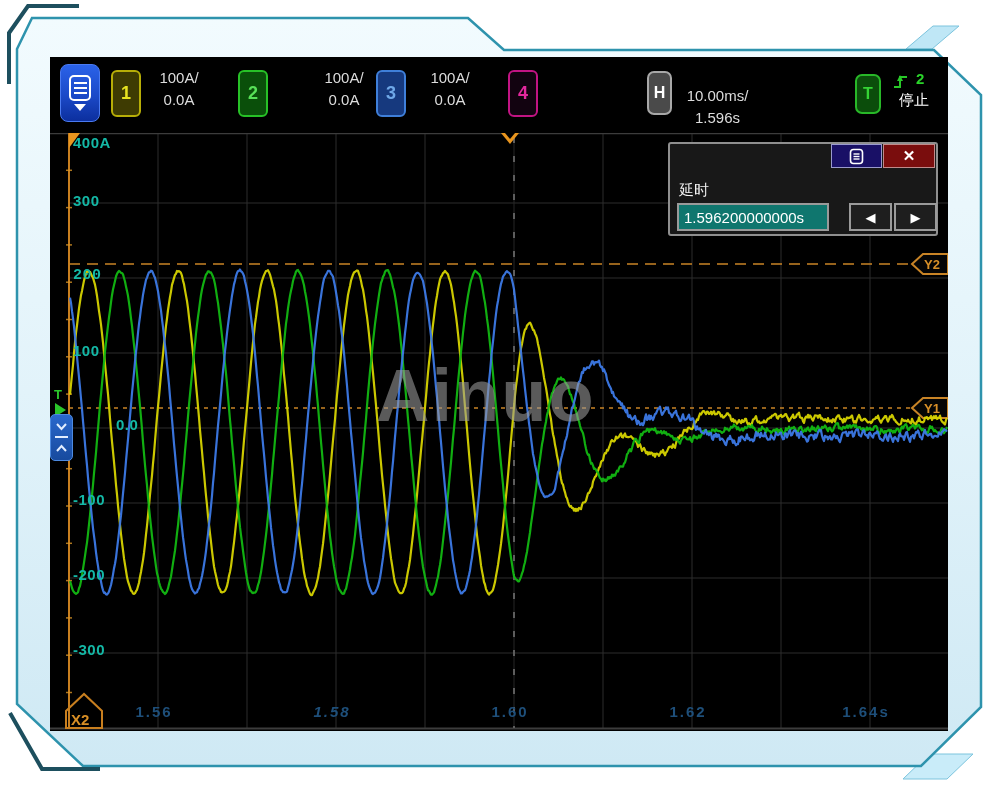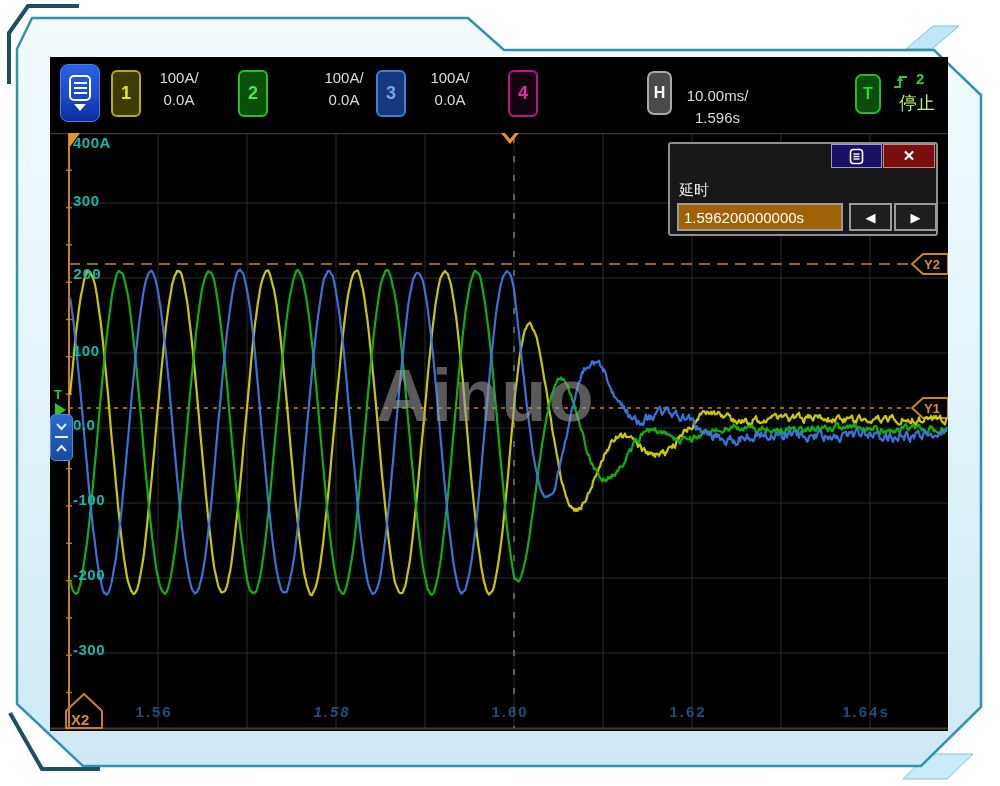--- a/index.html
+++ b/index.html
@@ -15,39 +15,39 @@
   .menu-btn { position:absolute; left:10px; top:7px; width:40px; height:58px; border:1px solid #4a7af0; border-radius:8px;
     background:linear-gradient(#2a62e8 0%, #1b49c8 55%, #0c2f9e 100%); display:flex; flex-direction:column; align-items:center; justify-content:center; gap:3px; cursor:pointer; }
   .menu-glyph { width:22px; height:26px; border:2px solid #fff; border-radius:5px; display:flex; flex-direction:column; justify-content:center; gap:3px; align-items:center; }
   .menu-glyph i { display:block; width:13px; height:2px; background:#fff; }
   .menu-caret { width:0; height:0; border-left:6px solid transparent; border-right:6px solid transparent; border-top:7px solid #fff; }
   .ch-btn { position:absolute; top:13px; width:30px; height:47px; border-radius:6px; border:2px solid; font-weight:bold; font-size:18px;
     display:flex; align-items:center; justify-content:center; cursor:pointer; background:#000; }
   .ch-vals { position:absolute; top:10px; width:70px; text-align:center; color:#dcdcdc; font-size:15px; line-height:22px; }
   .hv-btn { position:absolute; border-radius:7px; border:2px solid; font-weight:bold; display:flex; align-items:center; justify-content:center; cursor:pointer; }
   #trig-src { position:absolute; left:866px; top:13px; color:#2ad42a; font-size:15px; font-weight:bold; }
-  #run-state { position:absolute; left:849px; top:34px; color:#bef264; font-size:18px; }
+  #run-state { position:absolute; left:849px; top:34px; color:#ffffff; font-size:15px; }
   #trig-slope { position:absolute; left:842px; top:15px; }
 
   
   #plot { position:absolute; left:0; top:76px; width:898px; height:597px; background:#000; }
   #plot-svg { position:absolute; left:0; top:0; }
   .ylab { position:absolute; left:23px; color:#14b8a6; font-size:15px; font-weight:bold; letter-spacing:.5px; white-space:nowrap; }
   .xlab { position:absolute; top:570px; color:#1e4f7a; font-size:15px; font-weight:bold; letter-spacing:2px; transform:translateX(-50%); white-space:nowrap; }
   #watermark { position:absolute; left:326px; top:220px; font-size:74px; font-weight:bold; letter-spacing:2px; color:rgba(155,155,155,0.58); }
   #vpos-icon { position:absolute; left:0px; top:281px; width:23px; height:47px; border:1px solid #4d8ae0; border-radius:5px;
     background:linear-gradient(#2a68cc,#174a9e); cursor:pointer; }
 
   
   #dialog { position:absolute; left:618px; top:85px; width:270px; height:94px; background:#181818; border:2px solid #8f8f8f; border-radius:3px; z-index:5; }
   .dlg-btn { position:absolute; top:0px; height:24px; display:flex; align-items:center; justify-content:center; cursor:pointer; }
   #dlg-menu { left:161px; width:51px; background:#191066; border:1px solid #9a9ace; }
   #dlg-close { left:213px; width:52px; background:#7a0d0d; border:1px solid #c08a8a; color:#fff; font-size:15px; font-weight:bold; }
   #dlg-title { position:absolute; left:9px; top:37px; color:#f2f2f2; font-size:15px; }
-  #dlg-input { position:absolute; left:7px; top:59px; width:166px; height:28px; background:#a16207; border:2px solid #9a9a9a; color:#fff;
+  #dlg-input { position:absolute; left:7px; top:59px; width:152px; height:28px; background:#0f766e; border:2px solid #9a9a9a; color:#fff;
     font-size:15px; font-family:"Liberation Sans", sans-serif; padding-left:5px; }
   .step-btn { position:absolute; top:59px; width:43px; height:28px; background:#1e1e1e; border:2px solid #9a9a9a; color:#fff; font-size:13px;
     display:flex; align-items:center; justify-content:center; cursor:pointer; }
   #dlg-prev { left:179px; } #dlg-next { left:224px; }
 </style>
 </head>
 <body>
 
 <div id="stage">
 
@@ -166,21 +166,21 @@
           <polyline points="20,261.6 21,251.5 22,241.7 23,232.0 24,220.2 25,209.6 26,199.9 27,192.3 28,183.9 29,175.4 30,168.9 31,162.2 32,157.9 33,152.6 34,147.6 35,143.9 36,141.2 37,138.3 38,138.6 39,138.9 40,138.8 41,140.9 42,143.2 43,144.6 44,148.2 45,151.6 46,156.9 47,162.8 48,170.1 49,177.8 50,184.4 51,191.6 52,200.6 53,209.6 54,219.9 55,231.1 56,240.9 57,251.3 58,261.0 59,272.9 60,285.3 61,297.5 62,308.7 63,318.5 64,328.8 65,339.8 66,351.8 67,361.4 68,372.7 69,381.8 70,391.7 71,401.0 72,409.7 73,417.2 74,425.4 75,431.6 76,437.8 77,444.1 78,448.4 79,451.4 80,454.4 81,457.6 82,458.4 83,460.6 84,461.0 85,460.2 86,458.2 87,456.8 88,453.3 89,449.7 90,443.8 91,439.0 92,432.9 93,427.1 94,420.0 95,411.4 96,401.3 97,392.8 98,382.6 99,372.4 100,361.6 101,352.0 102,342.4 103,330.6 104,320.4 105,308.0 106,295.8 107,284.1 108,273.5 109,263.5 110,252.3 111,241.0 112,231.1 113,221.3 114,210.5 115,202.1 116,192.8 117,185.5 118,177.0 119,170.5 120,164.0 121,158.6 122,151.8 123,148.6 124,145.1 125,141.9 126,140.7 127,138.0 128,138.6 129,138.0 130,138.8 131,140.0 132,142.9 133,147.6 134,151.2 135,157.1 136,162.6 137,168.0 138,175.2 139,184.2 140,192.3 141,200.7 142,210.3 143,219.9 144,230.1 145,239.6 146,251.5 147,262.1 148,273.5 149,284.7 150,297.1 151,307.6 152,318.5 153,329.8 154,340.0 155,351.8 156,362.6 157,371.9 158,383.0 159,391.6 160,400.3 161,408.8 162,417.8 163,425.8 164,433.4 165,438.4 166,442.8 167,447.3 168,452.0 169,455.0 170,456.4 171,459.0 172,459.4 173,459.0 174,458.7 175,457.8 176,455.7 177,453.0 178,448.4 179,442.8 180,438.9 181,433.3 182,425.3 183,417.0 184,409.3 185,400.3 186,390.7 187,382.8 188,373.0 189,363.1 190,352.7 191,342.0 192,331.3 193,319.1 194,307.1 195,296.4 196,285.5 197,275.0 198,263.5 199,252.9 200,241.1 201,230.0 202,219.5 203,209.4 204,200.4 205,190.9 206,184.2 207,176.3 208,168.9 209,163.6 210,156.6 211,151.7 212,147.9 213,144.9 214,142.1 215,140.0 216,138.1 217,137.8 218,137.2 219,139.2 220,141.6 221,145.3 222,149.3 223,153.3 224,156.6 225,162.2 226,167.6 227,175.0 228,184.0 229,191.1 230,199.9 231,209.6 232,218.4 233,229.8 234,241.3 235,250.7 236,260.8 237,272.1 238,283.4 239,296.0 240,307.4 241,319.2 242,329.6 243,341.0 244,352.6 245,364.1 246,373.1 247,382.6 248,392.0 249,401.3 250,409.8 251,417.0 252,425.4 253,432.1 254,439.3 255,444.3 256,447.6 257,452.9 258,455.4 259,458.4 260,460.8 261,462.2 262,462.2 263,459.7 264,457.6 265,455.7 266,453.0 267,448.7 268,444.9 269,438.5 270,433.5 271,425.5 272,418.1 273,410.9 274,401.6 275,391.6 276,381.8 277,373.2 278,362.6 279,352.6 280,341.5 281,329.8 282,318.4 283,307.4 284,296.9 285,286.3 286,273.9 287,261.9 288,252.3 289,241.8 290,231.6 291,220.6 292,210.5 293,201.6 294,192.4 295,184.5 296,176.4 297,169.4 298,162.0 299,157.2 300,152.9 301,147.7 302,144.7 303,141.7 304,139.5 305,138.8 306,138.1 307,137.4 308,137.8 309,140.9 310,143.7 311,147.9 312,153.1 313,156.5 314,162.6 315,169.3 316,177.3 317,183.6 318,192.1 319,201.1 320,211.3 321,220.4 322,230.7 323,239.8 324,250.8 325,261.6 326,272.1 327,283.6 328,295.1 329,307.3 330,319.7 331,330.3 332,341.9 333,351.5 334,361.1 335,371.8 336,381.2 337,391.4 338,400.8 339,409.7 340,417.6 341,425.4 342,431.5 343,438.1 344,444.4 345,449.7 346,452.1 347,454.4 348,456.9 349,458.9 350,460.1 351,460.2 352,460.2 353,458.8 354,455.8 355,453.6 356,450.0 357,443.7 358,438.3 359,433.2 360,426.9 361,418.4 362,409.9 363,401.3 364,391.3 365,381.7 366,372.7 367,361.9 368,351.0 369,339.8 370,328.7 371,317.3 372,307.7 373,296.7 374,286.3 375,274.3 376,263.7 377,251.7 378,239.8 379,229.9 380,221.0 381,210.1 382,200.1 383,191.7 384,183.6 385,175.0 386,168.1 387,162.7 388,156.1 389,151.2 390,146.4 391,143.9 392,142.3 393,140.1 394,139.3 395,137.8 396,139.2 397,140.2 398,141.5 399,145.1 400,148.0 401,151.7 402,157.2 403,163.6 404,169.2 405,176.6 406,183.2 407,191.3 408,200.7 409,210.4 410,220.2 411,229.5 412,239.0 413,249.4 414,261.6 415,273.9 416,284.7 417,295.9 418,308.1 419,320.1 420,331.6 421,342.5 422,353.2 423,362.7 424,371.8 425,382.0 426,392.3 427,402.0 428,410.3 429,417.3 430,424.0 431,432.4 432,438.1 433,443.1 434,449.0 435,451.5 436,456.1 437,458.3 438,460.4 439,461.6 440,460.1 441,459.6 442,458.4 443,456.8 444,453.1 445,449.1 446,443.1 447,437.7 448,432.0 449,425.0 450,418.1 451,410.9 452,402.3 453,393.7 454,383.2 455,373.6 456,363.1 457,353.4 458,342.7 459,330.9 460,318.6 461,307.4 462,296.2 463,285.7 464,273.6 465,262.6 466,253.1 467,246.0 468,236.8 469,228.6 470,221.5 471,215.3 472,210.9 473,205.2 474,200.3 475,196.5 476,195.9 477,192.5 478,191.4 479,190.3 480,189.6 481,191.5 482,194.1 483,196.9 484,197.3 485,200.4 486,202.4 487,205.4 488,211.0 489,215.3 490,220.9 491,226.5 492,232.2 493,238.0 494,244.7 495,249.8 496,254.6 497,261.0 498,268.2 499,275.5 500,281.6 501,286.3 502,294.8 503,301.2 504,305.2 505,311.8 506,316.5 507,322.8 508,327.3 509,333.9 510,339.8 511,345.7 512,350.2 513,351.7 514,356.1 515,359.3 516,363.6 517,365.3 518,369.0 519,372.0 520,373.7 521,373.0 522,374.9 523,375.0 524,377.7 525,375.8 526,378.0 527,375.9 528,377.6 529,374.9 530,375.4 531,376.2 532,371.9 533,369.6 534,369.4 535,369.1 536,367.6 537,363.9 538,360.3 539,359.9 540,358.0 541,355.5 542,354.2 543,348.6 544,346.1 545,343.9 546,343.1 547,340.3 548,338.0 549,334.6 550,333.7 551,329.2 552,327.7 553,327.4 554,322.2 555,320.0 556,320.3 557,317.0 558,317.5 559,314.4 560,312.0 561,308.3 562,307.0 563,308.2 564,308.6 565,307.3 566,303.6 567,305.4 568,304.6 569,303.6 570,301.7 571,300.4 572,304.1 573,304.5 574,302.0 575,300.5 576,303.8 577,303.9 578,304.1 579,304.1 580,303.7 581,303.2 582,304.4 583,305.9 584,305.7 585,307.1 586,308.2 587,310.2 588,313.9 589,312.4 590,311.2 591,314.2 592,318.0 593,316.4 594,314.9 595,317.1 596,320.2 597,318.8 598,321.5 599,319.3 600,321.0 601,319.5 602,320.0 603,322.4 604,320.7 605,323.8 606,320.9 607,320.6 608,321.2 609,322.8 610,320.8 611,318.5 612,319.5 613,317.0 614,320.2 615,322.3 616,319.5 617,318.4 618,316.1 619,314.1 620,313.7 621,313.5 622,314.9 623,311.4 624,313.7 625,314.9 626,310.1 627,306.9 628,304.3 629,305.7 630,302.3 631,302.3 632,303.0 633,299.9 634,296.9 635,297.6 636,296.8 637,298.8 638,295.0 639,294.6 640,295.5 641,295.9 642,296.2 643,294.6 644,289.9 645,289.9 646,288.9 647,286.4 648,286.9 649,283.3 650,280.5 651,281.5 652,279.7 653,278.1 654,278.2 655,279.6 656,281.1 657,278.7 658,278.9 659,280.9 660,280.5 661,278.7 662,281.3 663,279.3 664,278.2 665,281.4 666,281.2 667,280.9 668,278.9 669,279.0 670,280.6 671,283.5 672,282.2 673,284.6 674,284.4 675,283.1 676,282.2 677,280.4 678,280.3 679,282.4 680,282.3 681,286.6 682,288.1 683,285.9 684,288.8 685,287.3 686,289.0 687,290.6 688,289.1 689,287.1 690,288.8 691,290.1 692,287.1 693,289.1 694,288.6 695,285.8 696,285.9 697,289.5 698,291.4 699,290.2 700,291.1 701,292.4 702,290.3 703,286.6 704,286.2 705,284.8 706,283.1 707,287.5 708,289.3 709,288.3 710,290.2 711,290.0 712,289.3 713,289.4 714,287.4 715,289.3 716,289.2 717,287.1 718,285.7 719,285.6 720,284.3 721,284.8 722,282.6 723,282.7 724,281.7 725,280.8 726,281.4 727,284.9 728,285.7 729,283.1 730,282.9 731,281.9 732,284.0 733,283.5 734,282.8 735,281.3 736,281.0 737,283.6 738,285.2 739,288.2 740,286.7 741,285.0 742,283.7 743,281.6 744,285.1 745,284.7 746,283.9 747,281.4 748,281.0 749,279.7 750,284.3 751,284.8 752,284.9 753,288.1 754,289.9 755,285.3 756,283.7 757,284.5 758,281.9 759,284.6 760,282.5 761,283.9 762,286.2 763,287.6 764,285.0 765,282.4 766,282.5 767,282.6 768,284.7 769,282.5 770,282.1 771,285.6 772,285.2 773,286.6 774,287.3 775,286.1 776,287.1 777,288.8 778,285.0 779,288.5 780,288.3 781,287.3 782,289.3 783,286.2 784,286.9 785,288.8 786,285.1 787,283.7 788,282.4 789,282.3 790,286.0 791,285.8 792,287.2 793,289.6 794,285.7 795,288.6 796,286.5 797,284.4 798,285.3 799,284.6 800,284.9 801,283.6 802,282.5 803,287.1 804,289.6 805,288.1 806,289.7 807,286.5 808,283.9 809,282.0 810,284.1 811,287.0 812,287.7 813,286.9 814,285.8 815,285.8 816,287.0 817,288.4 818,289.4 819,289.1 820,288.7 821,290.1 822,289.0 823,286.8 824,286.3 825,286.0 826,284.1 827,285.0 828,282.6 829,285.9 830,287.9 831,289.7 832,287.5 833,285.9 834,284.8 835,283.2 836,283.0 837,286.5 838,288.6 839,286.1 840,283.5 841,284.1 842,281.9 843,283.6 844,286.6 845,287.1 846,288.9 847,289.7 848,290.9 849,291.6 850,291.5 851,290.7 852,285.9 853,287.2 854,288.0 855,287.3 856,288.0 857,288.5 858,286.7 859,288.6 860,289.7 861,290.5 862,285.8 863,288.4 864,289.8 865,290.5 866,291.7 867,288.6 868,288.2 869,284.4 870,288.1 871,288.9 872,289.1 873,289.3 874,288.5 875,284.6 876,284.5 877,284.1 878,286.2 879,285.2 880,284.5 881,283.0 882,286.9 883,284.9 884,283.1 885,285.2 886,282.9 887,286.0 888,285.3 889,284.8 890,282.6 891,286.7 892,288.6 893,289.4 894,290.4 895,291.5 896,287.0 897,285.1" fill="none" stroke="#d6d300" stroke-width="2.2" stroke-linejoin="round" opacity="0.95"></polyline>
           <polyline points="20,448.2 21,451.2 22,455.0 23,457.7 24,459.1 25,460.2 26,460.9 27,460.2 28,459.3 29,455.2 30,453.0 31,448.1 32,442.2 33,436.0 34,429.6 35,422.9 36,415.9 37,409.6 38,400.9 39,391.3 40,382.2 41,371.4 42,362.2 43,351.9 44,340.3 45,330.1 46,319.6 47,307.4 48,295.9 49,284.1 50,271.6 51,261.6 52,250.6 53,240.1 54,229.6 55,218.6 56,209.8 57,201.2 58,192.6 59,184.5 60,177.4 61,169.3 62,162.2 63,156.5 64,152.3 65,147.9 66,143.5 67,140.8 68,139.2 69,138.0 70,138.6 71,139.9 72,140.0 73,141.4 74,145.0 75,148.5 76,153.6 77,157.9 78,162.8 79,169.7 80,176.8 81,185.4 82,192.9 83,202.6 84,211.7 85,220.6 86,230.8 87,241.2 88,252.1 89,262.9 90,273.2 91,284.7 92,296.1 93,308.8 94,320.6 95,332.0 96,342.6 97,352.2 98,364.1 99,374.5 100,384.2 101,393.3 102,403.1 103,410.8 104,418.9 105,425.9 106,433.6 107,440.1 108,443.9 109,449.2 110,452.6 111,455.7 112,456.9 113,458.9 114,459.8 115,461.0 116,459.9 117,458.1 118,455.4 119,451.0 120,447.3 121,443.4 122,436.9 123,430.2 124,423.9 125,417.5 126,409.3 127,400.4 128,392.3 129,382.1 130,373.2 131,361.6 132,351.8 133,341.5 134,330.8 135,318.1 136,307.4 137,296.2 138,283.6 139,271.8 140,261.3 141,251.0 142,240.9 143,230.5 144,220.3 145,210.6 146,200.5 147,191.9 148,183.9 149,176.9 150,169.2 151,162.0 152,156.5 153,152.0 154,148.4 155,144.7 156,141.6 157,140.5 158,138.3 159,138.4 160,139.7 161,139.4 162,141.5 163,143.8 164,146.7 165,151.3 166,157.1 167,164.1 168,169.9 169,177.9 170,186.0 171,194.0 172,203.0 173,211.5 174,222.0 175,230.8 176,240.3 177,251.0 178,263.2 179,275.3 180,287.1 181,297.2 182,309.3 183,319.9 184,330.8 185,342.7 186,353.9 187,363.1 188,373.9 189,384.6 190,394.2 191,402.1 192,409.5 193,417.7 194,425.2 195,432.5 196,439.5 197,445.5 198,450.6 199,454.1 200,457.6 201,458.1 202,459.5 203,460.2 204,459.5 205,459.6 206,458.7 207,456.3 208,452.0 209,449.1 210,444.3 211,439.3 212,432.6 213,425.4 214,418.4 215,410.2 216,402.0 217,393.1 218,382.8 219,373.7 220,363.5 221,351.9 222,341.7 223,329.0 224,318.5 225,306.8 226,295.6 227,284.8 228,274.0 229,263.3 230,251.1 231,240.1 232,229.8 233,220.7 234,210.8 235,200.5 236,190.6 237,183.8 238,175.3 239,168.9 240,162.6 241,157.7 242,153.4 243,148.0 244,144.5 245,141.9 246,138.7 247,137.3 248,136.9 249,138.9 250,140.2 251,142.2 252,144.9 253,148.4 254,152.3 255,158.5 256,163.5 257,169.8 258,176.7 259,184.0 260,191.9 261,201.3 262,210.6 263,219.5 264,230.8 265,240.6 266,250.7 267,262.5 268,272.8 269,285.5 270,297.0 271,308.9 272,319.7 273,331.3 274,342.2 275,352.8 276,363.6 277,374.3 278,383.6 279,393.7 280,403.3 281,410.8 282,419.6 283,426.7 284,433.4 285,438.6 286,444.7 287,449.5 288,452.2 289,456.0 290,457.4 291,458.9 292,460.4 293,461.0 294,460.6 295,457.4 296,455.9 297,451.3 298,446.6 299,441.8 300,436.5 301,429.7 302,424.6 303,417.1 304,410.2 305,402.1 306,392.2 307,382.4 308,371.4 309,360.6 310,349.5 311,340.2 312,330.2 313,319.6 314,307.3 315,296.3 316,285.7 317,273.0 318,260.7 319,249.6 320,238.6 321,229.6 322,218.9 323,208.8 324,200.1 325,190.8 326,183.5 327,175.9 328,168.8 329,161.8 330,155.7 331,150.0 332,147.4 333,143.7 334,142.2 335,138.8 336,137.5 337,137.2 338,137.0 339,139.5 340,141.5 341,145.3 342,149.6 343,154.2 344,157.5 345,162.9 346,168.8 347,176.1 348,183.7 349,191.5 350,200.4 351,210.7 352,219.7 353,230.5 354,241.7 355,251.3 356,262.3 357,274.1 358,285.8 359,296.5 360,307.6 361,320.3 362,330.4 363,341.2 364,352.3 365,363.4 366,373.0 367,383.9 368,393.2 369,402.4 370,410.3 371,419.5 372,426.6 373,434.0 374,438.9 375,444.0 376,448.2 377,453.2 378,457.2 379,457.8 380,459.9 381,461.6 382,461.7 383,460.6 384,459.4 385,455.6 386,452.1 387,447.3 388,443.8 389,437.2 390,431.9 391,425.2 392,416.8 393,408.0 394,399.0 395,389.9 396,380.5 397,371.4 398,361.7 399,350.3 400,340.0 401,329.5 402,317.4 403,305.4 404,295.6 405,283.9 406,271.8 407,261.1 408,249.3 409,239.1 410,229.9 411,218.8 412,209.9 413,200.0 414,191.6 415,182.4 416,175.3 417,169.3 418,162.5 419,157.3 420,151.7 421,147.4 422,144.9 423,141.6 424,139.6 425,137.7 426,138.5 427,139.4 428,140.3 429,141.1 430,143.0 431,147.2 432,152.3 433,158.3 434,164.6 435,169.8 436,177.1 437,185.7 438,192.6 439,201.3 440,210.9 441,219.8 442,230.6 443,241.0 444,252.6 445,264.0 446,274.3 447,285.4 448,296.7 449,309.1 450,320.5 451,331.2 452,341.5 453,351.5 454,363.7 455,373.9 456,384.5 457,393.9 458,402.4 459,409.9 460,417.3 461,424.6 462,431.1 463,437.7 464,443.4 465,444.9 466,446.3 467,447.0 468,448.4 469,448.3 470,446.2 471,443.8 472,440.4 473,437.9 474,432.7 475,429.2 476,423.5 477,418.9 478,412.1 479,405.9 480,399.5 481,391.1 482,384.3 483,377.3 484,370.4 485,363.4 486,356.1 487,347.4 488,340.5 489,332.5 490,326.2 491,318.7 492,311.3 493,306.5 494,299.3 495,293.5 496,288.7 497,281.9 498,278.5 499,272.7 500,268.2 501,264.3 502,260.3 503,259.1 504,255.1 505,252.3 506,251.1 507,248.2 508,245.6 509,246.1 510,246.1 511,244.4 512,246.8 513,246.0 514,246.6 515,248.9 516,250.3 517,252.0 518,253.2 519,257.4 520,261.2 521,261.8 522,265.9 523,268.8 524,270.0 525,275.3 526,278.4 527,281.3 528,286.5 529,288.2 530,292.7 531,296.4 532,298.1 533,300.2 534,304.8 535,311.0 536,315.7 537,319.8 538,321.9 539,321.7 540,326.9 541,330.7 542,330.1 543,332.7 544,335.9 545,335.7 546,336.5 547,338.9 548,339.5 549,342.9 550,345.0 551,345.9 552,348.4 553,345.6 554,347.7 555,346.4 556,348.1 557,346.8 558,344.1 559,345.5 560,343.9 561,345.0 562,341.6 563,343.2 564,341.7 565,342.8 566,340.1 567,337.7 568,338.5 569,335.2 570,333.3 571,333.3 572,333.7 573,333.6 574,330.5 575,329.4 576,326.2 577,321.2 578,320.2 579,317.5 580,316.2 581,318.3 582,315.1 583,311.2 584,308.0 585,305.8 586,305.9 587,307.8 588,309.5 589,310.1 590,304.7 591,300.9 592,302.2 593,299.9 594,298.5 595,298.7 596,298.3 597,295.9 598,296.1 599,298.9 600,296.2 601,296.8 602,295.8 603,296.5 604,297.2 605,295.2 606,298.3 607,300.3 608,298.4 609,299.7 610,299.3 611,297.8 612,300.5 613,300.0 614,298.2 615,300.4 616,299.1 617,301.8 618,301.2 619,301.4 620,302.3 621,303.4 622,302.8 623,304.7 624,306.8 625,305.1 626,307.0 627,305.6 628,307.6 629,309.0 630,310.7 631,307.5 632,305.8 633,304.3 634,304.0 635,303.7 636,305.1 637,306.2 638,306.4 639,306.5 640,304.1 641,307.3 642,308.9 643,305.0 644,302.5 645,304.8 646,303.7 647,305.6 648,304.7 649,302.5 650,304.6 651,302.8 652,300.5 653,298.1 654,297.7 655,296.9 656,297.0 657,298.8 658,300.1 659,298.3 660,300.7 661,300.3 662,296.5 663,296.5 664,297.6 665,298.5 666,296.2 667,297.4 668,297.9 669,298.2 670,298.0 671,298.8 672,299.9 673,299.1 674,298.5 675,294.7 676,296.3 677,295.5 678,296.5 679,297.7 680,296.1 681,293.7 682,294.6 683,293.8 684,291.5 685,293.1 686,293.3 687,296.3 688,294.3 689,296.4 690,297.4 691,296.7 692,295.4 693,297.6 694,295.9 695,294.0 696,295.3 697,294.7 698,292.8 699,292.9 700,294.0 701,294.1 702,291.9 703,294.8 704,294.6 705,296.5 706,298.3 707,299.8 708,299.4 709,295.8 710,297.3 711,297.2 712,293.6 713,295.5 714,295.9 715,296.8 716,299.2 717,295.2 718,297.3 719,297.8 720,298.1 721,300.1 722,299.0 723,297.4 724,296.7 725,298.5 726,296.2 727,295.9 728,299.1 729,296.9 730,299.8 731,295.8 732,298.3 733,299.9 734,301.3 735,298.9 736,295.2 737,297.0 738,295.7 739,293.6 740,295.7 741,296.1 742,294.7 743,295.4 744,294.0 745,295.6 746,297.4 747,298.9 748,298.5 749,295.3 750,294.2 751,293.7 752,296.7 753,299.1 754,297.8 755,296.4 756,298.1 757,295.5 758,294.4 759,297.3 760,298.3 761,296.3 762,293.3 763,296.4 764,294.7 765,297.4 766,298.1 767,295.2 768,293.2 769,295.6 770,298.5 771,296.8 772,293.9 773,294.8 774,294.1 775,292.5 776,293.8 777,296.5 778,298.2 779,295.0 780,294.6 781,296.9 782,298.4 783,297.5 784,294.6 785,292.6 786,290.8 787,290.2 788,290.3 789,295.4 790,294.5 791,295.9 792,296.5 793,293.8 794,294.0 795,295.3 796,294.2 797,292.5 798,294.9 799,292.8 800,292.2 801,294.7 802,293.3 803,292.1 804,292.0 805,293.9 806,292.1 807,295.3 808,295.0 809,294.2 810,294.2 811,296.2 812,297.0 813,295.1 814,295.7 815,298.3 816,296.7 817,294.4 818,296.8 819,295.7 820,295.0 821,296.9 822,296.3 823,296.9 824,293.9 825,293.0 826,293.0 827,294.4 828,298.1 829,300.2 830,300.9 831,296.1 832,296.8 833,298.8 834,300.0 835,297.9 836,299.5 837,298.0 838,297.3 839,296.7 840,299.0 841,297.0 842,297.8 843,299.6 844,297.7 845,299.3 846,297.2 847,295.5 848,295.5 849,298.5 850,299.7 851,295.3 852,293.5 853,295.5 854,293.2 855,291.9 856,291.2 857,293.7 858,296.8 859,296.7 860,294.4 861,293.9 862,293.1 863,291.7 864,293.1 865,295.5 866,293.2 867,293.4 868,291.8 869,292.0 870,294.5 871,295.6 872,297.4 873,296.0 874,297.0 875,299.4 876,299.1 877,299.7 878,299.8 879,296.0 880,293.1 881,295.0 882,293.7 883,296.3 884,298.2 885,297.0 886,298.4 887,299.1 888,299.9 889,300.1 890,300.5 891,296.8 892,295.1 893,298.3 894,300.3 895,298.6 896,296.6 897,293.8" fill="none" stroke="#12b712" stroke-width="2.2" stroke-linejoin="round" opacity="0.95"></polyline>
           <polyline points="20,164.6 21,169.9 22,178.2 23,185.1 24,193.3 25,203.1 26,213.1 27,223.6 28,233.8 29,244.1 30,254.7 31,265.5 32,276.1 33,288.2 34,298.8 35,311.0 36,322.2 37,332.4 38,344.4 39,355.4 40,365.7 41,375.6 42,385.4 43,395.3 44,402.8 45,410.3 46,419.3 47,426.7 48,432.9 49,440.0 50,443.8 51,448.5 52,453.6 53,457.3 54,459.8 55,459.7 56,461.3 57,461.6 58,460.4 59,458.5 60,455.2 61,452.0 62,447.1 63,441.6 64,435.4 65,430.8 66,424.8 67,416.0 68,407.8 69,399.4 70,390.7 71,382.2 72,371.5 73,360.7 74,350.3 75,340.0 76,327.8 77,317.2 78,306.5 79,294.7 80,283.4 81,272.2 82,260.0 83,250.2 84,239.9 85,228.5 86,219.1 87,210.1 88,200.0 89,190.9 90,183.7 91,175.3 92,169.1 93,161.9 94,156.5 95,151.8 96,146.9 97,144.6 98,141.6 99,139.3 100,139.2 101,137.7 102,138.1 103,140.1 104,142.7 105,144.8 106,149.1 107,153.4 108,158.2 109,164.8 110,171.1 111,177.6 112,186.4 113,194.1 114,203.6 115,212.1 116,220.6 117,231.4 118,241.4 119,251.5 120,263.8 121,275.1 122,286.5 123,298.3 124,310.7 125,321.1 126,332.6 127,343.4 128,353.7 129,364.2 130,375.2 131,384.5 132,394.6 133,404.2 134,411.6 135,419.9 136,426.9 137,432.4 138,438.3 139,444.9 140,448.6 141,453.2 142,456.1 143,457.8 144,459.2 145,460.5 146,459.6 147,459.2 148,456.4 149,455.3 150,450.7 151,447.3 152,443.0 153,437.8 154,431.8 155,425.4 156,418.0 157,409.0 158,401.1 159,391.2 160,382.6 161,373.1 162,362.7 163,350.2 164,340.1 165,327.7 166,315.9 167,304.5 168,292.6 169,282.7 170,272.1 171,261.0 172,249.4 173,238.1 174,229.0 175,218.1 176,209.3 177,200.1 178,191.8 179,184.1 180,176.6 181,169.9 182,162.6 183,157.3 184,151.4 185,147.8 186,143.1 187,140.0 188,138.0 189,137.8 190,136.5 191,138.3 192,139.0 193,140.6 194,143.0 195,148.2 196,152.3 197,157.2 198,162.9 199,169.2 200,176.1 201,184.0 202,192.3 203,200.6 204,210.2 205,220.4 206,231.6 207,243.2 208,253.0 209,264.8 210,276.8 211,288.6 212,300.3 213,311.1 214,321.2 215,332.3 216,344.1 217,354.4 218,365.6 219,374.9 220,383.9 221,394.4 222,402.9 223,412.2 224,419.2 225,427.1 226,433.5 227,439.3 228,444.0 229,449.1 230,451.9 231,456.4 232,457.5 233,459.1 234,459.1 235,459.3 236,459.2 237,458.5 238,454.6 239,450.9 240,446.3 241,441.4 242,437.0 243,431.3 244,425.1 245,417.9 246,409.1 247,400.8 248,391.5 249,380.5 250,371.2 251,360.0 252,350.8 253,340.0 254,327.7 255,316.4 256,305.6 257,293.3 258,282.0 259,271.4 260,260.1 261,250.1 262,239.1 263,228.9 264,218.8 265,209.4 266,200.2 267,191.6 268,183.4 269,176.6 270,169.4 271,163.2 272,156.2 273,150.4 274,145.7 275,143.7 276,141.7 277,140.0 278,137.9 279,137.8 280,138.3 281,140.8 282,141.9 283,143.8 284,148.5 285,153.3 286,159.2 287,165.3 288,172.4 289,178.0 290,185.9 291,195.0 292,202.2 293,210.6 294,220.1 295,230.8 296,241.5 297,252.5 298,264.9 299,276.5 300,287.7 301,299.4 302,309.4 303,320.5 304,331.1 305,341.9 306,352.7 307,364.5 308,375.4 309,386.1 310,395.8 311,404.9 312,412.2 313,419.3 314,427.6 315,433.1 316,438.7 317,445.3 318,449.8 319,453.2 320,456.0 321,457.9 322,460.3 323,461.0 324,460.1 325,459.7 326,457.7 327,455.6 328,453.0 329,449.4 330,444.8 331,438.7 332,431.7 333,424.9 334,416.0 335,408.3 336,399.8 337,390.8 338,380.1 339,371.6 340,362.0 341,350.8 342,338.7 343,328.7 344,316.4 345,304.2 346,293.4 347,281.9 348,272.0 349,259.7 350,249.4 351,239.6 352,229.1 353,219.4 354,210.2 355,200.2 356,191.9 357,182.5 358,173.9 359,166.7 360,161.0 361,156.4 362,151.3 363,146.9 364,144.5 365,142.3 366,140.6 367,139.9 368,139.9 369,140.6 370,141.8 371,143.8 372,145.9 373,148.0 374,153.3 375,158.6 376,164.6 377,170.5 378,178.4 379,186.4 380,194.5 381,202.9 382,212.4 383,221.2 384,232.0 385,243.2 386,254.4 387,264.3 388,276.4 389,286.2 390,298.6 391,309.3 392,321.2 393,332.9 394,343.9 395,354.8 396,364.8 397,374.4 398,385.5 399,394.8 400,402.7 401,410.6 402,418.7 403,427.1 404,432.4 405,438.9 406,443.9 407,448.5 408,453.6 409,456.5 410,458.0 411,460.5 412,460.3 413,459.0 414,458.0 415,457.3 416,454.5 417,450.5 418,446.3 419,442.1 420,437.4 421,430.3 422,424.6 423,416.3 424,408.3 425,400.8 426,391.5 427,382.3 428,371.4 429,361.8 430,349.8 431,339.6 432,327.5 433,315.8 434,304.2 435,293.6 436,283.0 437,272.1 438,260.1 439,248.4 440,239.0 441,227.6 442,217.0 443,208.6 444,199.0 445,189.7 446,180.9 447,173.3 448,168.0 449,161.6 450,155.9 451,150.8 452,147.6 453,143.6 454,142.1 455,140.8 456,139.0 457,138.2 458,139.3 459,139.7 460,140.7 461,143.2 462,147.1 463,151.3 464,156.3 465,165.0 466,174.3 467,182.6 468,192.3 469,200.3 470,210.1 471,219.0 472,228.9 473,237.7 474,245.9 475,255.8 476,264.5 477,273.9 478,281.1 479,290.1 480,296.6 481,305.0 482,312.8 483,321.0 484,325.6 485,331.9 486,336.1 487,340.5 488,345.6 489,350.7 490,353.9 491,357.3 492,359.6 493,360.9 494,363.2 495,364.1 496,363.3 497,363.7 498,363.2 499,362.8 500,361.6 501,361.7 502,361.1 503,359.8 504,358.3 505,356.0 506,350.2 507,344.6 508,339.2 509,337.7 510,331.2 511,326.2 512,322.5 513,318.3 514,315.4 515,308.5 516,306.1 517,302.7 518,295.8 519,291.5 520,286.8 521,280.7 522,274.5 523,273.7 524,269.6 525,265.4 526,260.8 527,256.8 528,251.8 529,248.7 530,248.2 531,243.7 532,239.0 533,239.9 534,235.2 535,236.9 536,235.9 537,234.4 538,234.6 539,235.0 540,232.9 541,231.4 542,228.3 543,228.3 544,231.6 545,229.4 546,229.1 547,229.3 548,228.7 549,227.6 550,232.2 551,234.1 552,233.9 553,238.1 554,236.3 555,239.0 556,241.0 557,246.9 558,249.3 559,252.1 560,253.9 561,255.7 562,259.9 563,259.0 564,263.2 565,264.4 566,265.1 567,266.4 568,268.5 569,268.0 570,268.8 571,271.9 572,270.5 573,275.3 574,273.4 575,277.2 576,279.3 577,277.0 578,283.2 579,284.2 580,282.2 581,284.9 582,286.5 583,285.8 584,284.3 585,282.9 586,287.0 587,291.1 588,287.7 589,288.7 590,291.8 591,291.7 592,290.2 593,292.2 594,289.9 595,284.7 596,281.4 597,286.9 598,285.9 599,282.4 600,286.4 601,282.9 602,284.9 603,287.0 604,284.2 605,281.2 606,280.5 607,278.1 608,275.9 609,275.3 610,273.7 611,278.3 612,281.9 613,280.6 614,278.6 615,277.2 616,274.4 617,275.9 618,274.4 619,279.9 620,280.2 621,281.6 622,284.2 623,281.8 624,279.9 625,279.3 626,277.7 627,282.2 628,283.2 629,285.9 630,288.1 631,287.8 632,284.2 633,281.3 634,285.8 635,286.8 636,286.4 637,285.7 638,283.5 639,281.6 640,286.4 641,286.9 642,285.3 643,285.4 644,288.3 645,293.7 646,296.8 647,293.3 648,296.1 649,296.3 650,295.2 651,298.8 652,299.5 653,299.9 654,300.6 655,298.4 656,297.0 657,301.3 658,300.3 659,302.1 660,300.0 661,300.0 662,305.6 663,306.9 664,302.2 665,303.6 666,300.7 667,303.9 668,301.6 669,302.0 670,306.9 671,305.8 672,305.6 673,306.8 674,308.1 675,310.9 676,312.2 677,307.9 678,305.3 679,306.2 680,302.8 681,306.1 682,306.6 683,309.9 684,307.5 685,310.2 686,312.2 687,311.1 688,311.2 689,304.6 690,308.3 691,303.5 692,303.4 693,304.7 694,306.3 695,307.3 696,304.9 697,301.4 698,305.8 699,305.0 700,307.3 701,306.8 702,306.3 703,308.3 704,307.5 705,303.3 706,299.0 707,302.8 708,300.3 709,301.4 710,304.3 711,299.8 712,302.8 713,303.1 714,303.4 715,299.7 716,303.2 717,305.4 718,306.8 719,306.4 720,306.4 721,302.0 722,303.7 723,305.3 724,306.5 725,303.6 726,299.4 727,301.4 728,302.1 729,301.3 730,300.0 731,299.6 732,303.9 733,306.3 734,306.0 735,300.6 736,300.3 737,304.4 738,301.7 739,298.4 740,297.1 741,302.5 742,302.0 743,299.5 744,297.6 745,297.4 746,298.4 747,302.5 748,299.9 749,304.8 750,300.8 751,298.7 752,301.2 753,303.8 754,303.6 755,304.3 756,306.1 757,308.7 758,307.9 759,303.4 760,302.7 761,301.9 762,302.2 763,302.5 764,306.3 765,301.4 766,304.8 767,302.5 768,299.1 769,297.3 770,296.8 771,297.2 772,302.7 773,305.8 774,308.0 775,302.9 776,303.8 777,303.7 778,306.3 779,304.0 780,303.2 781,306.3 782,306.5 783,304.2 784,301.5 785,302.9 786,305.2 787,303.0 788,305.1 789,307.6 790,309.0 791,305.5 792,301.6 793,299.6 794,299.5 795,299.3 796,298.7 797,302.8 798,303.0 799,299.2 800,299.9 801,299.2 802,298.3 803,303.6 804,302.8 805,299.1 806,297.0 807,296.4 808,296.5 809,302.1 810,302.5 811,303.4 812,300.4 813,297.7 814,297.3 815,301.2 816,302.4 817,302.2 818,304.9 819,300.4 820,299.7 821,301.8 822,303.4 823,304.6 824,300.9 825,300.2 826,300.3 827,298.3 828,299.2 829,302.9 830,305.9 831,305.8 832,307.3 833,307.8 834,305.3 835,302.4 836,301.4 837,305.9 838,307.8 839,303.0 840,300.3 841,303.7 842,306.2 843,308.9 844,305.1 845,304.1 846,305.7 847,306.4 848,308.1 849,302.3 850,300.5 851,303.2 852,303.5 853,303.4 854,306.9 855,303.1 856,299.7 857,298.9 858,303.8 859,306.2 860,308.9 861,303.8 862,303.3 863,302.0 864,305.4 865,302.1 866,299.2 867,299.6 868,297.5 869,300.1 870,303.9 871,304.2 872,306.3 873,302.2 874,299.0 875,296.9 876,300.7 877,301.7 878,302.6 879,301.9 880,300.8 881,300.9 882,303.8 883,304.8 884,303.3 885,302.8 886,303.0 887,303.7 888,303.6 889,299.3 890,300.9 891,301.8 892,298.8 893,298.2 894,296.1 895,297.0 896,297.3 897,298.6" fill="none" stroke="#3c79e6" stroke-width="2.2" stroke-linejoin="round" opacity="0.95"></polyline>
         </svg>
       <div id="watermark">Ainuo</div>
       <div id="ylabels">
           <div class="ylab" style="top: 1px;">400A</div>
           <div class="ylab" style="top: 59px;">300</div>
           <div class="ylab" style="top: 134px; font-family: Liberation Mono, monospace;">200</div>
           <div class="ylab" style="top: 209px;">100</div>
-          <div class="ylab" style="top: 283px;">0.0</div>
+          <div class="ylab" style="top: 283px; padding-left: 43px;">0.0</div>
           <div class="ylab" style="top: 358px;">-100</div>
           <div class="ylab" style="top: 433px;">-200</div>
           <div class="ylab" style="top: 508px;">-300</div>
         </div>
       <div id="xlabels">
           <div class="xlab" style="left: 104px;">1.56</div>
           <div class="xlab" style="left: 282px; font-style: italic;">1.58</div>
           <div class="xlab" style="left: 460px;">1.60</div>
           <div class="xlab" style="left: 638px;">1.62</div>
           <div class="xlab" style="left: 816px;">1.64s</div>

